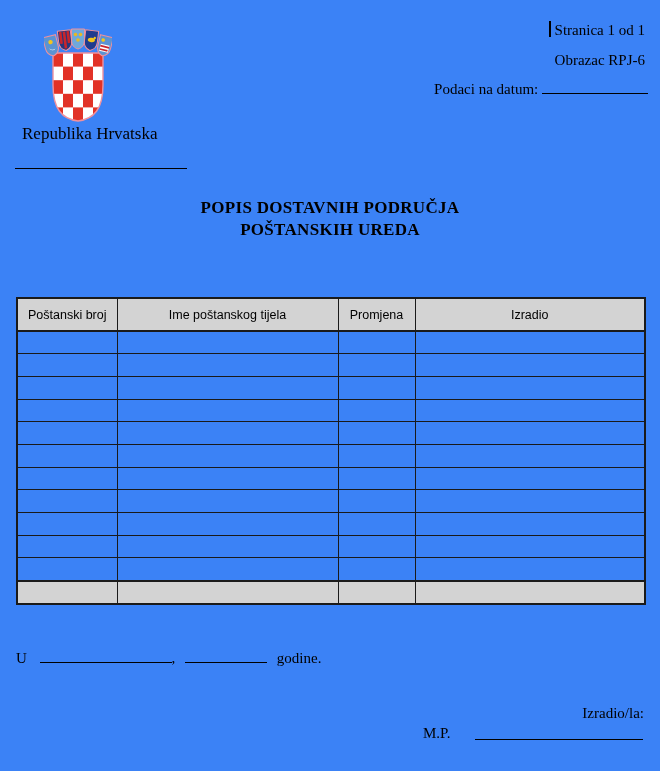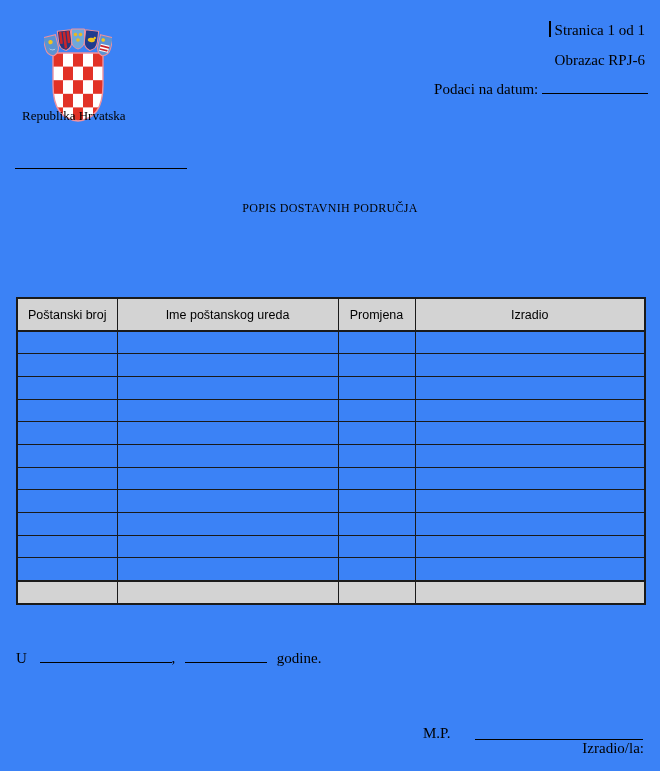--- a/index.html
+++ b/index.html
@@ -23,22 +23,22 @@
   .uline {
     display: inline-block;
     border-bottom: 1px solid #000;
     height: 13px;
     vertical-align: baseline;
   }
   .cursor { width: 1.5px; height: 16px; background: #000; }
   .title-block {
     width: 100%;
     text-align: center;
-    font-weight: normal;
-    font-size: 12px;
+    font-weight: bold;
+    font-size: 17px;
     line-height: 22px;
     letter-spacing: 0.3px;
   }
   table.form {
     border-collapse: collapse;
     table-layout: fixed;
     width: 628px;
     border: 2px solid var(--border-black);
     padding-left: 44px;
   }
@@ -139,38 +139,39 @@
       <g transform="translate(54,9) rotate(14,6.5,10)">
         <path d="M0,0 h13 v11 c0,5.5 -3,8 -6.5,9 c-3.5,-1 -6.5,-3.5 -6.5,-9 Z" fill="#5b93d3" stroke="#f0919e" stroke-width="1"></path>
         <circle cx="3.8" cy="4.5" r="1.8" fill="#f3c51c"></circle>
         <rect x="2.4" y="8.6" width="9" height="7.2" fill="#ffffff"></rect>
         <rect x="2.4" y="9.8" width="9" height="1.7" fill="#c9252c"></rect>
         <rect x="2.6" y="13.2" width="8" height="1.7" fill="#c9252c"></rect>
       </g>
     </svg>
   </div>
 
-  <div class="abs" style="left:22px; top:108px; font-size:13px;">Republika Hrvatska</div>
+  <div class="abs" style="left:22px; top:124px; font-size:17px;">Republika Hrvatska</div>
   <div class="abs hline" style="left:15px; top:168px; width:172px;"></div>
 
   <div class="abs title-block" style="left:0; top:197px;">
     <div>POPIS DOSTAVNIH PODRUČJA</div>
+    <div>POŠTANSKIH UREDA</div>
   </div>
 
   <table class="form abs" style="left:16px; top:297px;">
     <colgroup>
       <col style="width:100px">
       <col style="width:221px">
       <col style="width:77px">
       <col style="width:230px">
     </colgroup>
     <thead>
       <tr>
         <th>Poštanski broj</th>
-        <th>Ime poštanskog ureda</th>
+        <th>Ime poštanskog tijela</th>
         <th>Promjena</th>
         <th>Izradio</th>
       </tr>
     </thead>
     <tbody>
         <tr>
           <td></td>
           <td></td>
           <td></td>
           <td></td>
@@ -244,17 +245,17 @@
       </tbody>
   </table>
 
   <div class="abs serif15" style="left:16px; top:649px;">
     <span>U</span>
     <span class="uline" style="width:132px; margin-left:9px;"></span><span>,</span>
     <span class="uline" style="width:82px; margin-left:6px; margin-right:6px;"></span>
     <span>godine.</span>
   </div>
 
-  <div class="abs serif15 right-align" style="right:16px; top:704px; width:200px;margin-top:35px;">Izradio/la:</div>
+  <div class="abs serif15 right-align" style="right:16px; top:704px; width:200px;">Izradio/la:</div>
   <div class="abs serif15" style="left:423px; top:724px;">M.P.</div>
   <div class="abs hline" style="left:475px; top:739px; width:168px;"></div>
 
 </div>
 
 </body></html>

